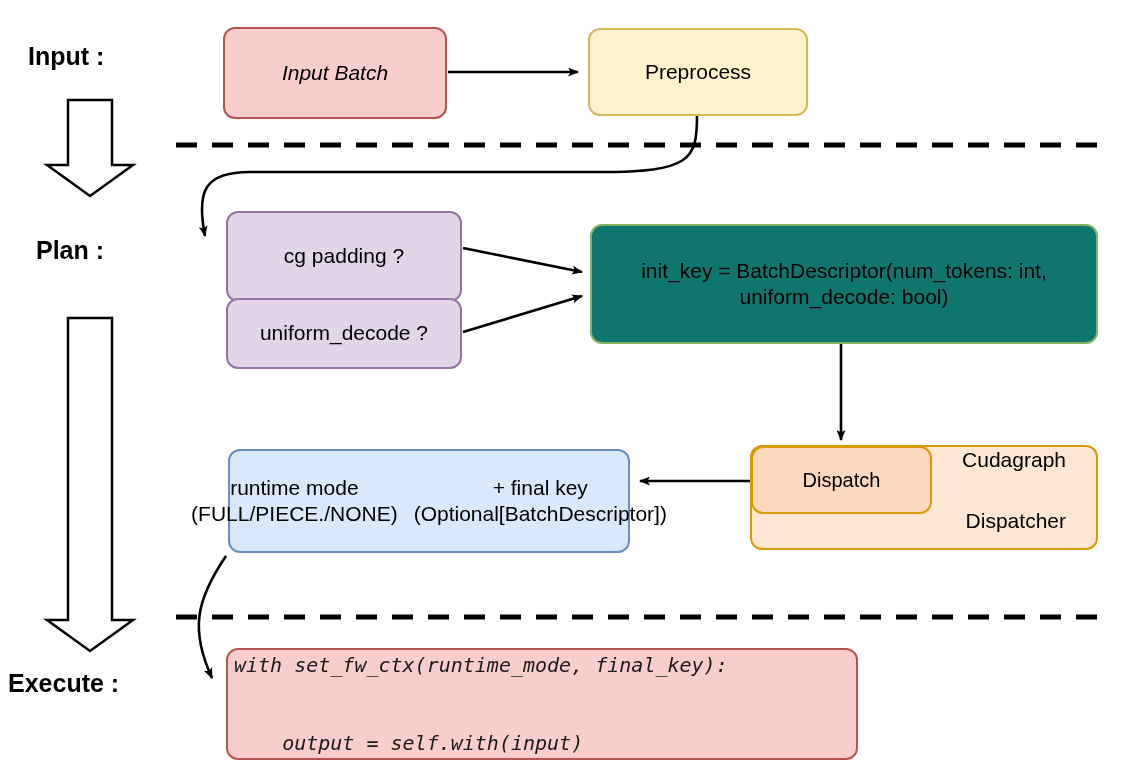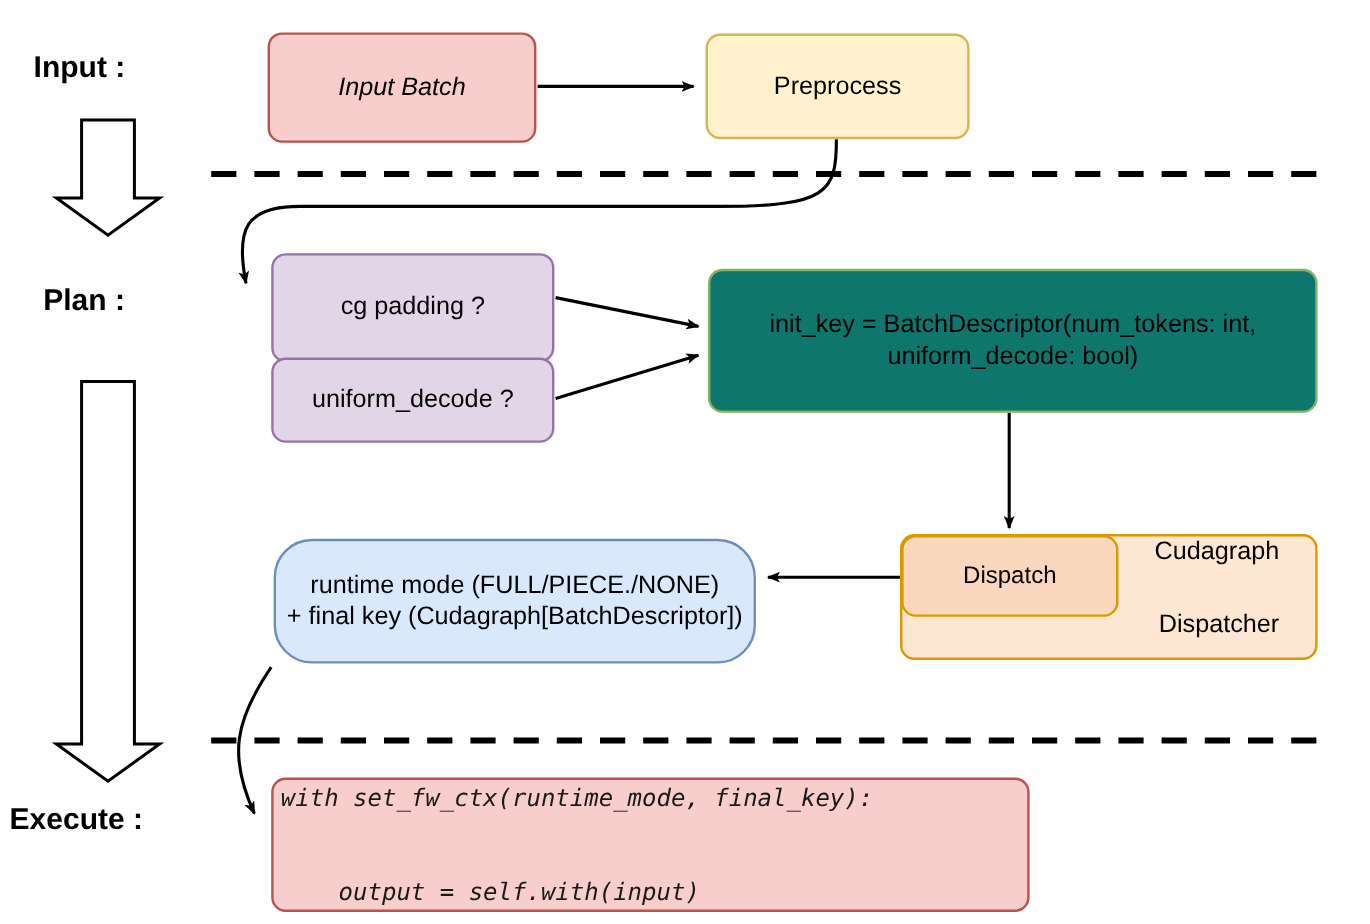--- a/index.html
+++ b/index.html
@@ -96,23 +96,23 @@
   <div class="node n-orange-outer" style="left:750px;top:445px;width:348px;height:105px;
        justify-content:flex-end;flex-direction:column;align-items:flex-end;
        padding:0 22px 14px 0;gap:35px;">
     <span>Cudagraph</span>
     <span>Dispatcher</span>
   </div>
   <div class="node n-orange-inner" style="left:751px;top:446px;width:181px;height:68px;font-size:20px;">
     <span>Dispatch</span>
   </div>
 
-  <div class="node n-blue" style="left:228px;top:449px;width:402px;height:104px;flex-direction:column;border-radius:32px;">
+  <div class="node n-blue" style="left:228px;top:449px;width:402px;height:104px;flex-direction:row;">
     <span>runtime mode (FULL/PIECE./NONE)</span>
-    <span>+ final key (Cudagraph[BatchDescriptor])</span>
+    <span>+ final key (Optional[BatchDescriptor])</span>
   </div>
 
   <div class="node n-pink code" style="left:226px;top:648px;width:632px;height:112px;
        flex-direction:column;align-items:flex-start;justify-content:space-between;">
     <span>with set_fw_ctx(runtime_mode, final_key):</span>
     <span>    output = self.with(input)</span>
   </div>
 
 </div>
 

